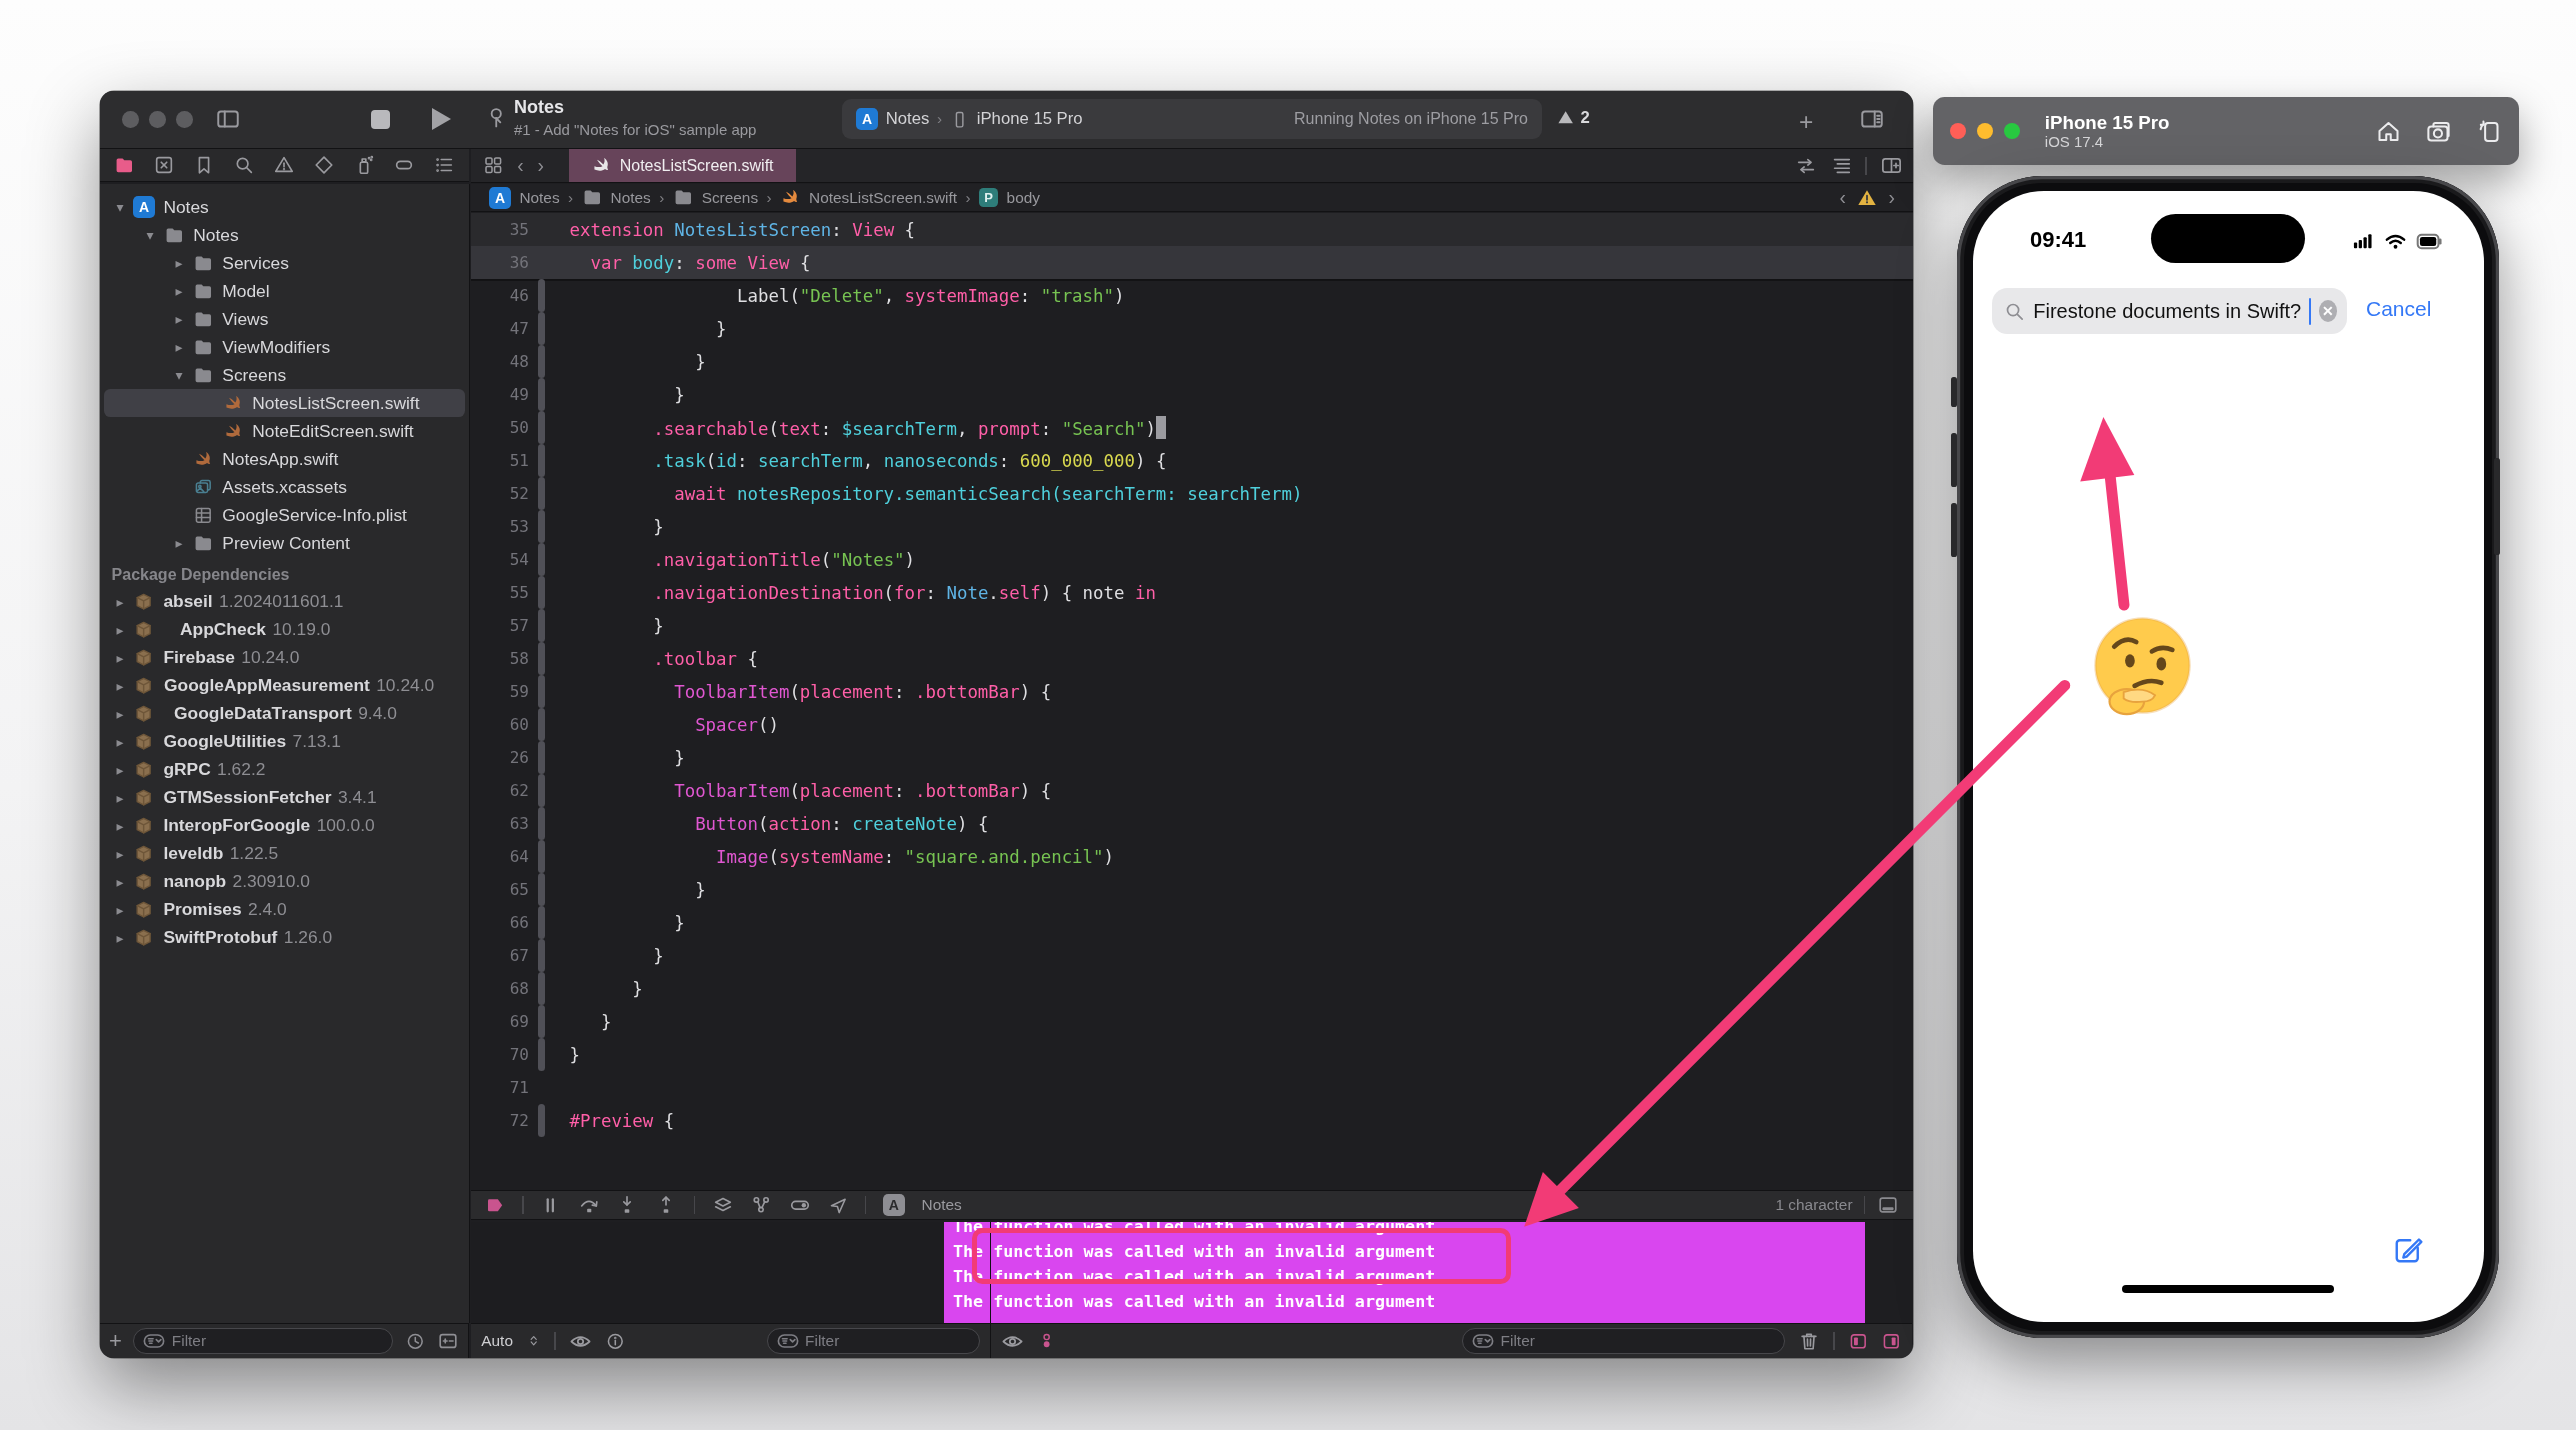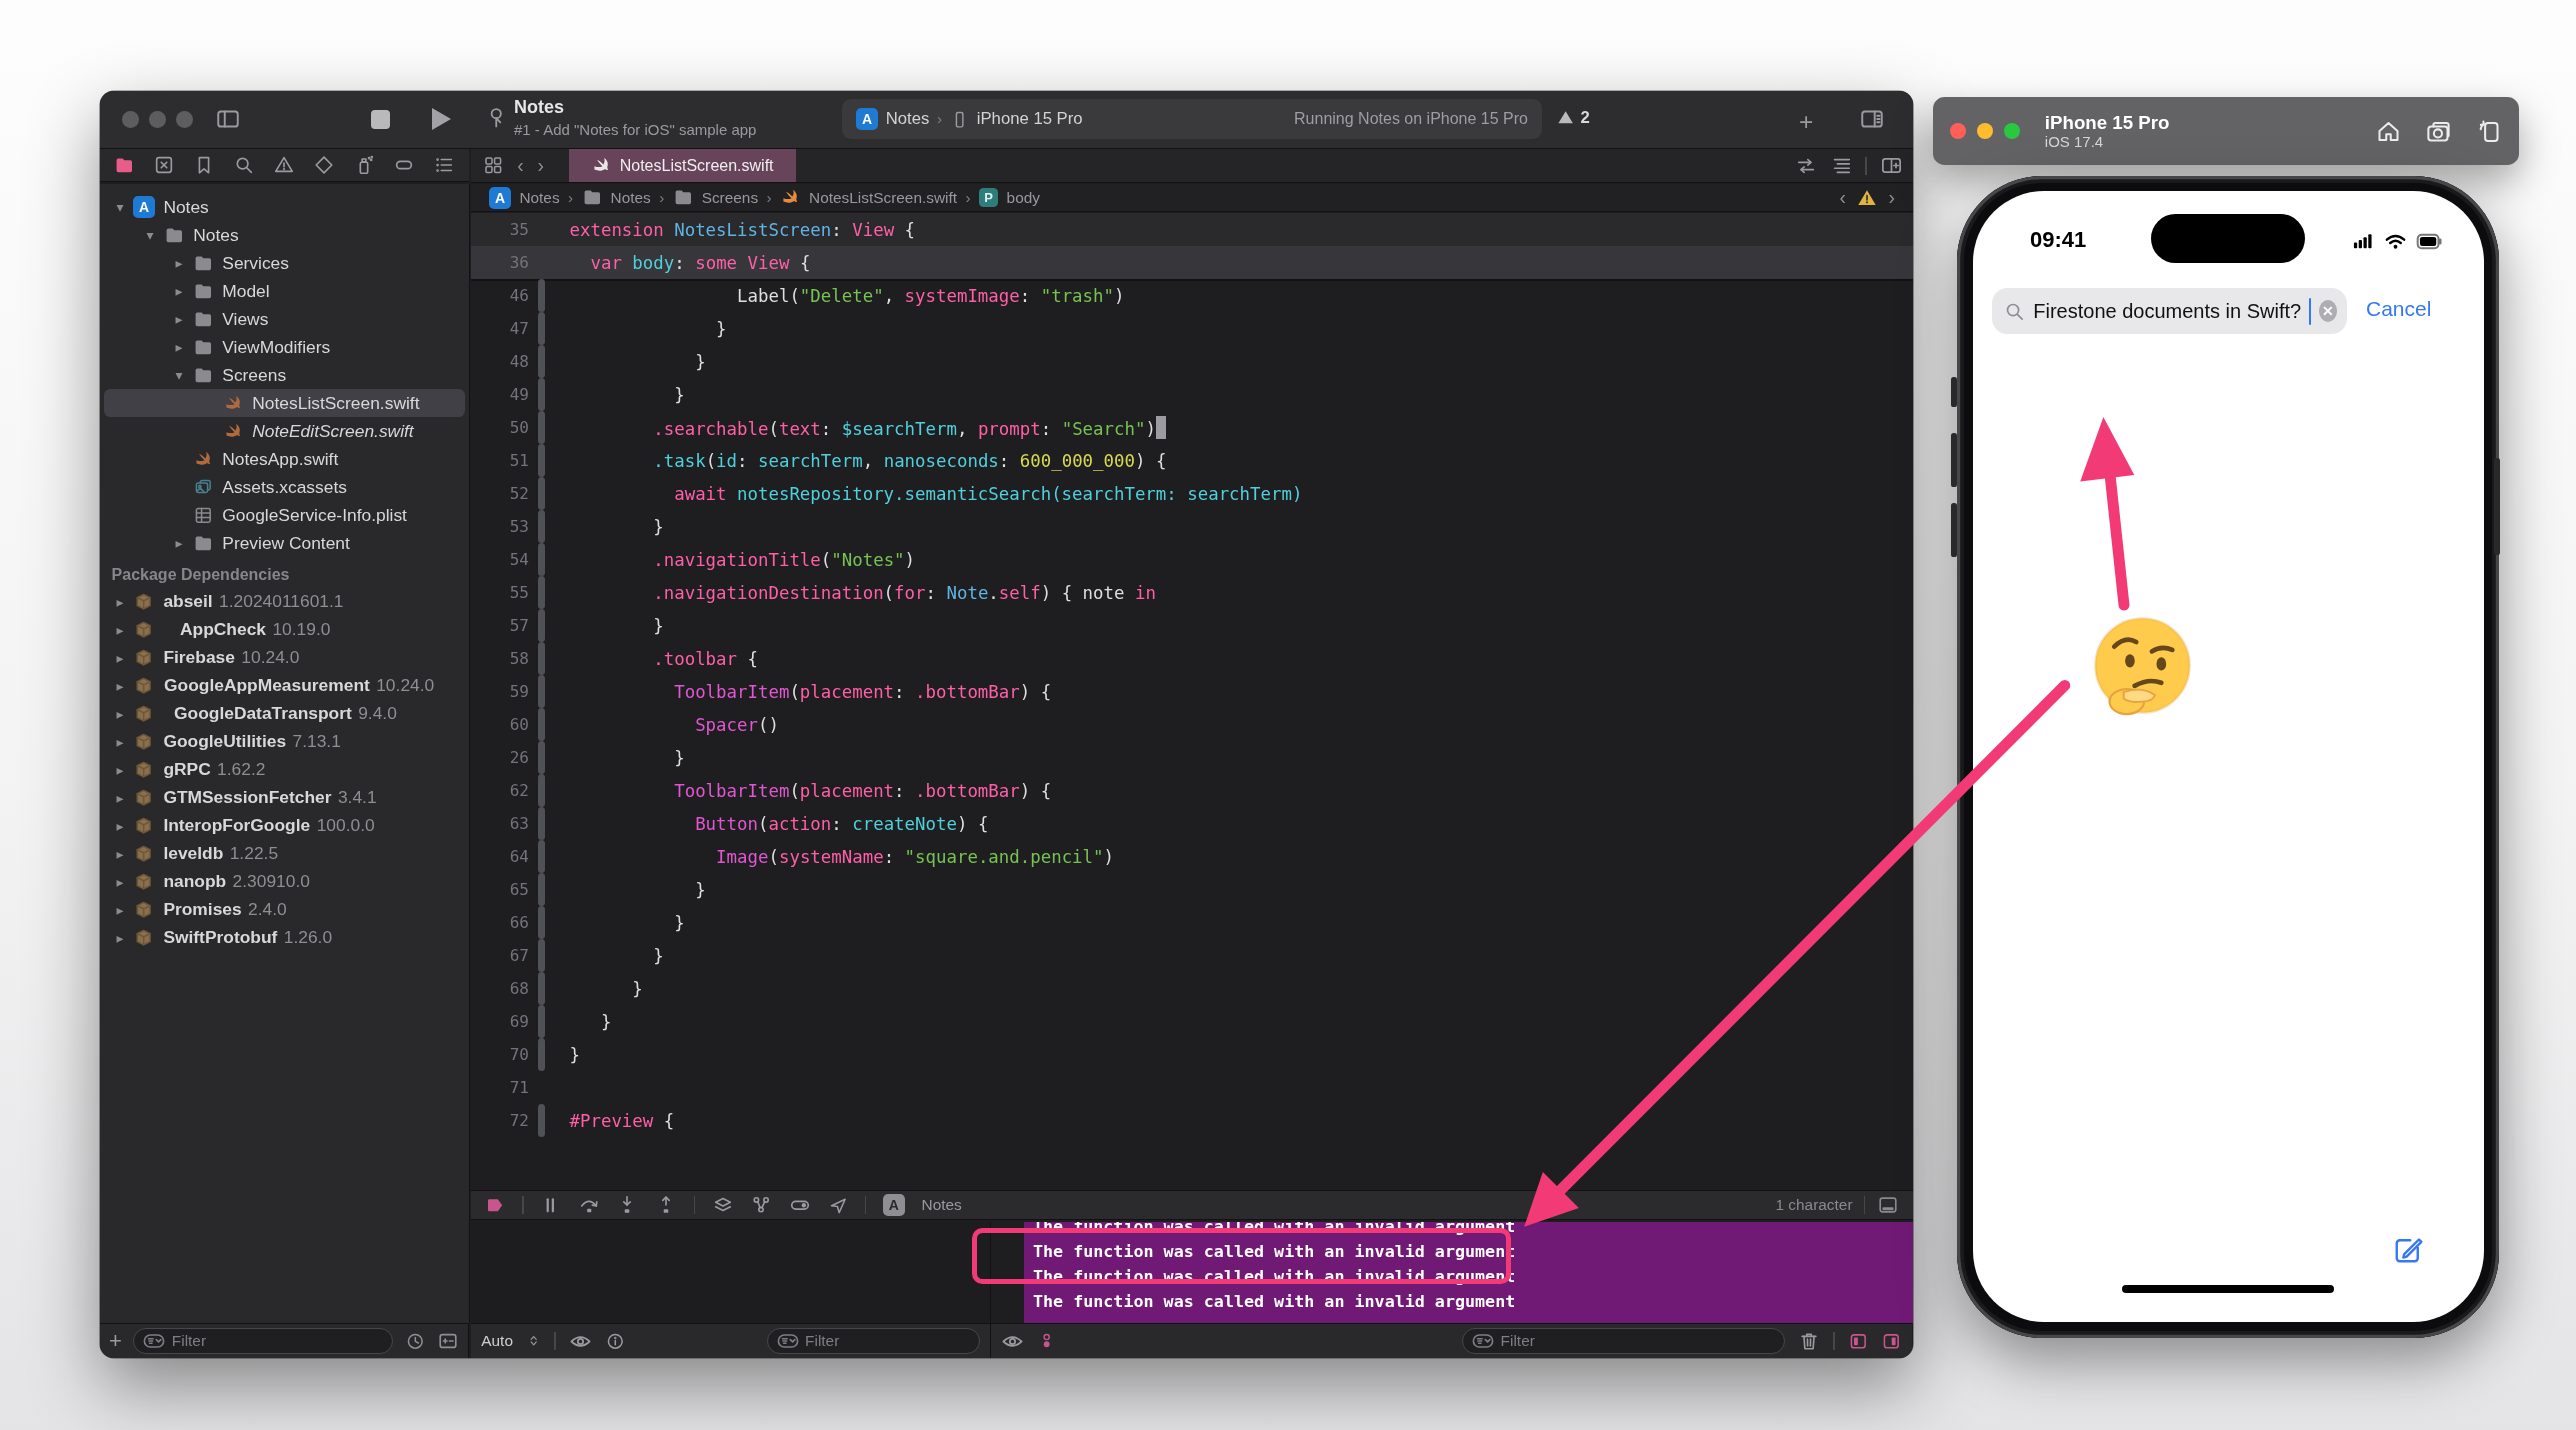--- a/index.html
+++ b/index.html
@@ -59,21 +59,21 @@
   .tk-kw{color:#ff5fa8;} .tk-type{color:#5fb4e5;} .tk-sys{color:#e057d1;}
   .tk-str{color:#77c352;} .tk-num{color:#d9d94f;} .tk-id{color:#4fd0dc;} .tk-pl{color:#dfdfe2;}
   .tk-cur{display:inline-block;width:9.7px;height:23px;background:#9b9ba0;vertical-align:-4.5px;}
   
   #debugbar{left:371px;top:1099px;width:1442px;height:30px;background:#2b2b2d;border-top:1.3px solid #121214;
             border-bottom:1.3px solid #121214;display:flex;align-items:center;gap:16.7px;padding:0 14px;box-sizing:border-box;color:#9a9a9f;}
   .vsep{width:1.3px;height:18px;background:#47474b;}
   #char-count{margin-left:auto;color:#8a8a8f;font-size:15.4px;display:flex;align-items:center;gap:11.6px;}
   
   #dbg-left{left:371px;top:1131px;width:519px;height:101px;background:#1d1d20;}
-  #dbg-right{left:924px;top:1131px;width:921px;height:101px;background:#701a75;overflow:hidden;text-decoration:underline;}
+  #dbg-right{left:844px;top:1131px;width:921px;height:101px;background:#d946ef;overflow:hidden;text-decoration:underline;}
   #dbg-divider{left:890px;top:1131px;width:1.3px;height:136px;background:#121214;}
   .cmsg{position:absolute;left:9px;height:25px;line-height:25px;color:#ffffff;
         font-family:"DejaVu Sans Mono",monospace;font-weight:bold;font-size:16.7px;white-space:nowrap;}
   #dbgl-bottom{left:371px;top:1232px;width:519px;height:35px;background:#29292b;border-top:1.3px solid #121214;
                display:flex;align-items:center;gap:13px;padding:0 10.3px;box-sizing:border-box;color:#9a9a9f;font-size:15.4px;}
   #dbgr-bottom{left:891px;top:1232px;width:921px;height:35px;background:#29292b;border-top:1.3px solid #121214;
                display:flex;align-items:center;gap:13px;padding:0 10.3px;box-sizing:border-box;color:#9a9a9f;}
   .pinkic{color:#c9548e;}
   
   #sim-titlebar{left:1933px;top:97px;width:586px;height:68px;border-radius:11.6px;background:#636366;
@@ -443,21 +443,21 @@
           </div>
           <div class="trow" style="padding-left: 94px;">
             <span class="chev"></span>
             <span class="ficon">
               <span style="color:#b06a3c">
                 <svg width="20.6" height="20.6" viewBox="0 0 24 24" fill="none" stroke="currentColor" stroke-width="1.8" stroke-linecap="round" stroke-linejoin="round">
                   <path d="M4 17c5 2.2 9.5 1.4 12.4-.8.9.9 2.2 1.5 3.6 1.1-.8-1.3-1.1-2.3-1-3.3 1.5-3.6.2-7.9-3.8-10.4 1.2 2.8.7 5.5-.8 7.4C12 8.6 9.3 6.6 7 5.6c1.8 3 4 5.6 6.4 7.5-2.6 1.4-6 1.3-9.4-.1z" fill="currentColor" stroke="none"></path>
                 </svg>
               </span>
             </span>
-            <span style="margin-left: 6.4px; font-style: italic;">NoteEditScreen.swift</span>
+            <span style="margin-left: 6.4px;">NoteEditScreen.swift</span>
           </div>
           <div class="trow" style="padding-left: 64px;">
             <span class="chev"></span>
             <span class="ficon">
               <span style="color:#b06a3c">
                 <svg width="20.6" height="20.6" viewBox="0 0 24 24" fill="none" stroke="currentColor" stroke-width="1.8" stroke-linecap="round" stroke-linejoin="round">
                   <path d="M4 17c5 2.2 9.5 1.4 12.4-.8.9.9 2.2 1.5 3.6 1.1-.8-1.3-1.1-2.3-1-3.3 1.5-3.6.2-7.9-3.8-10.4 1.2 2.8.7 5.5-.8 7.4C12 8.6 9.3 6.6 7 5.6c1.8 3 4 5.6 6.4 7.5-2.6 1.4-6 1.3-9.4-.1z" fill="currentColor" stroke="none"></path>
                 </svg>
               </span>
             </span>

